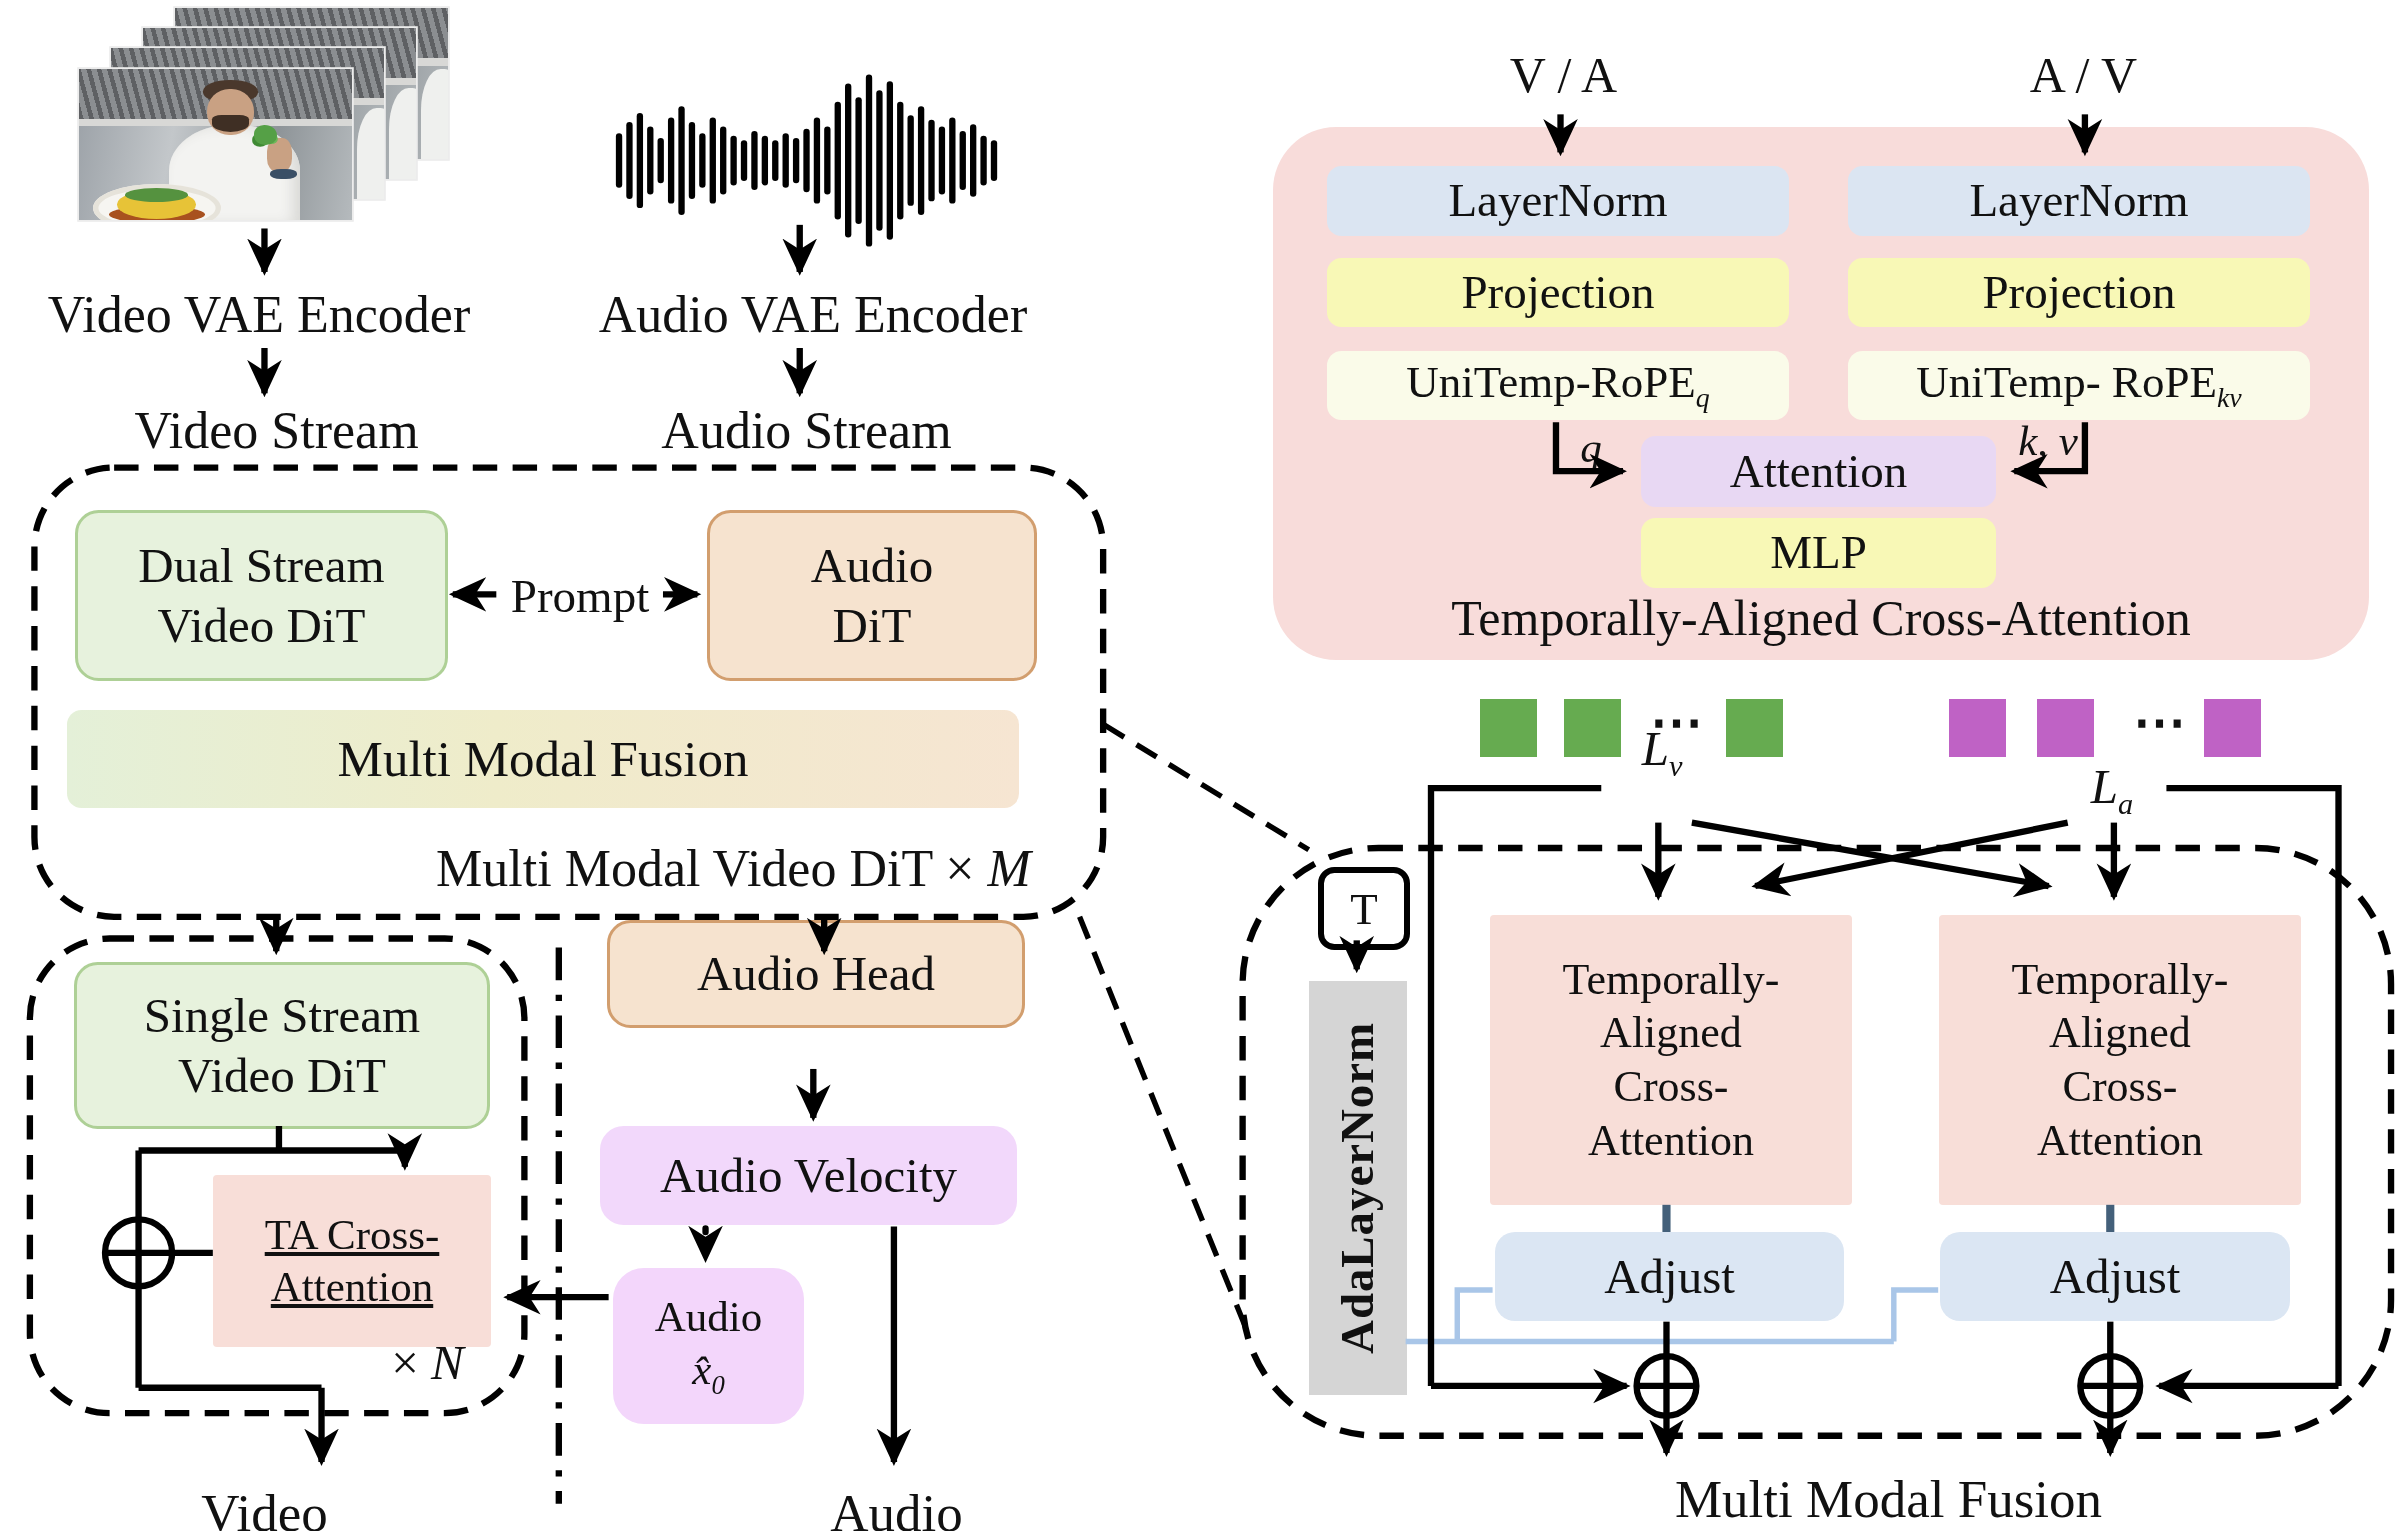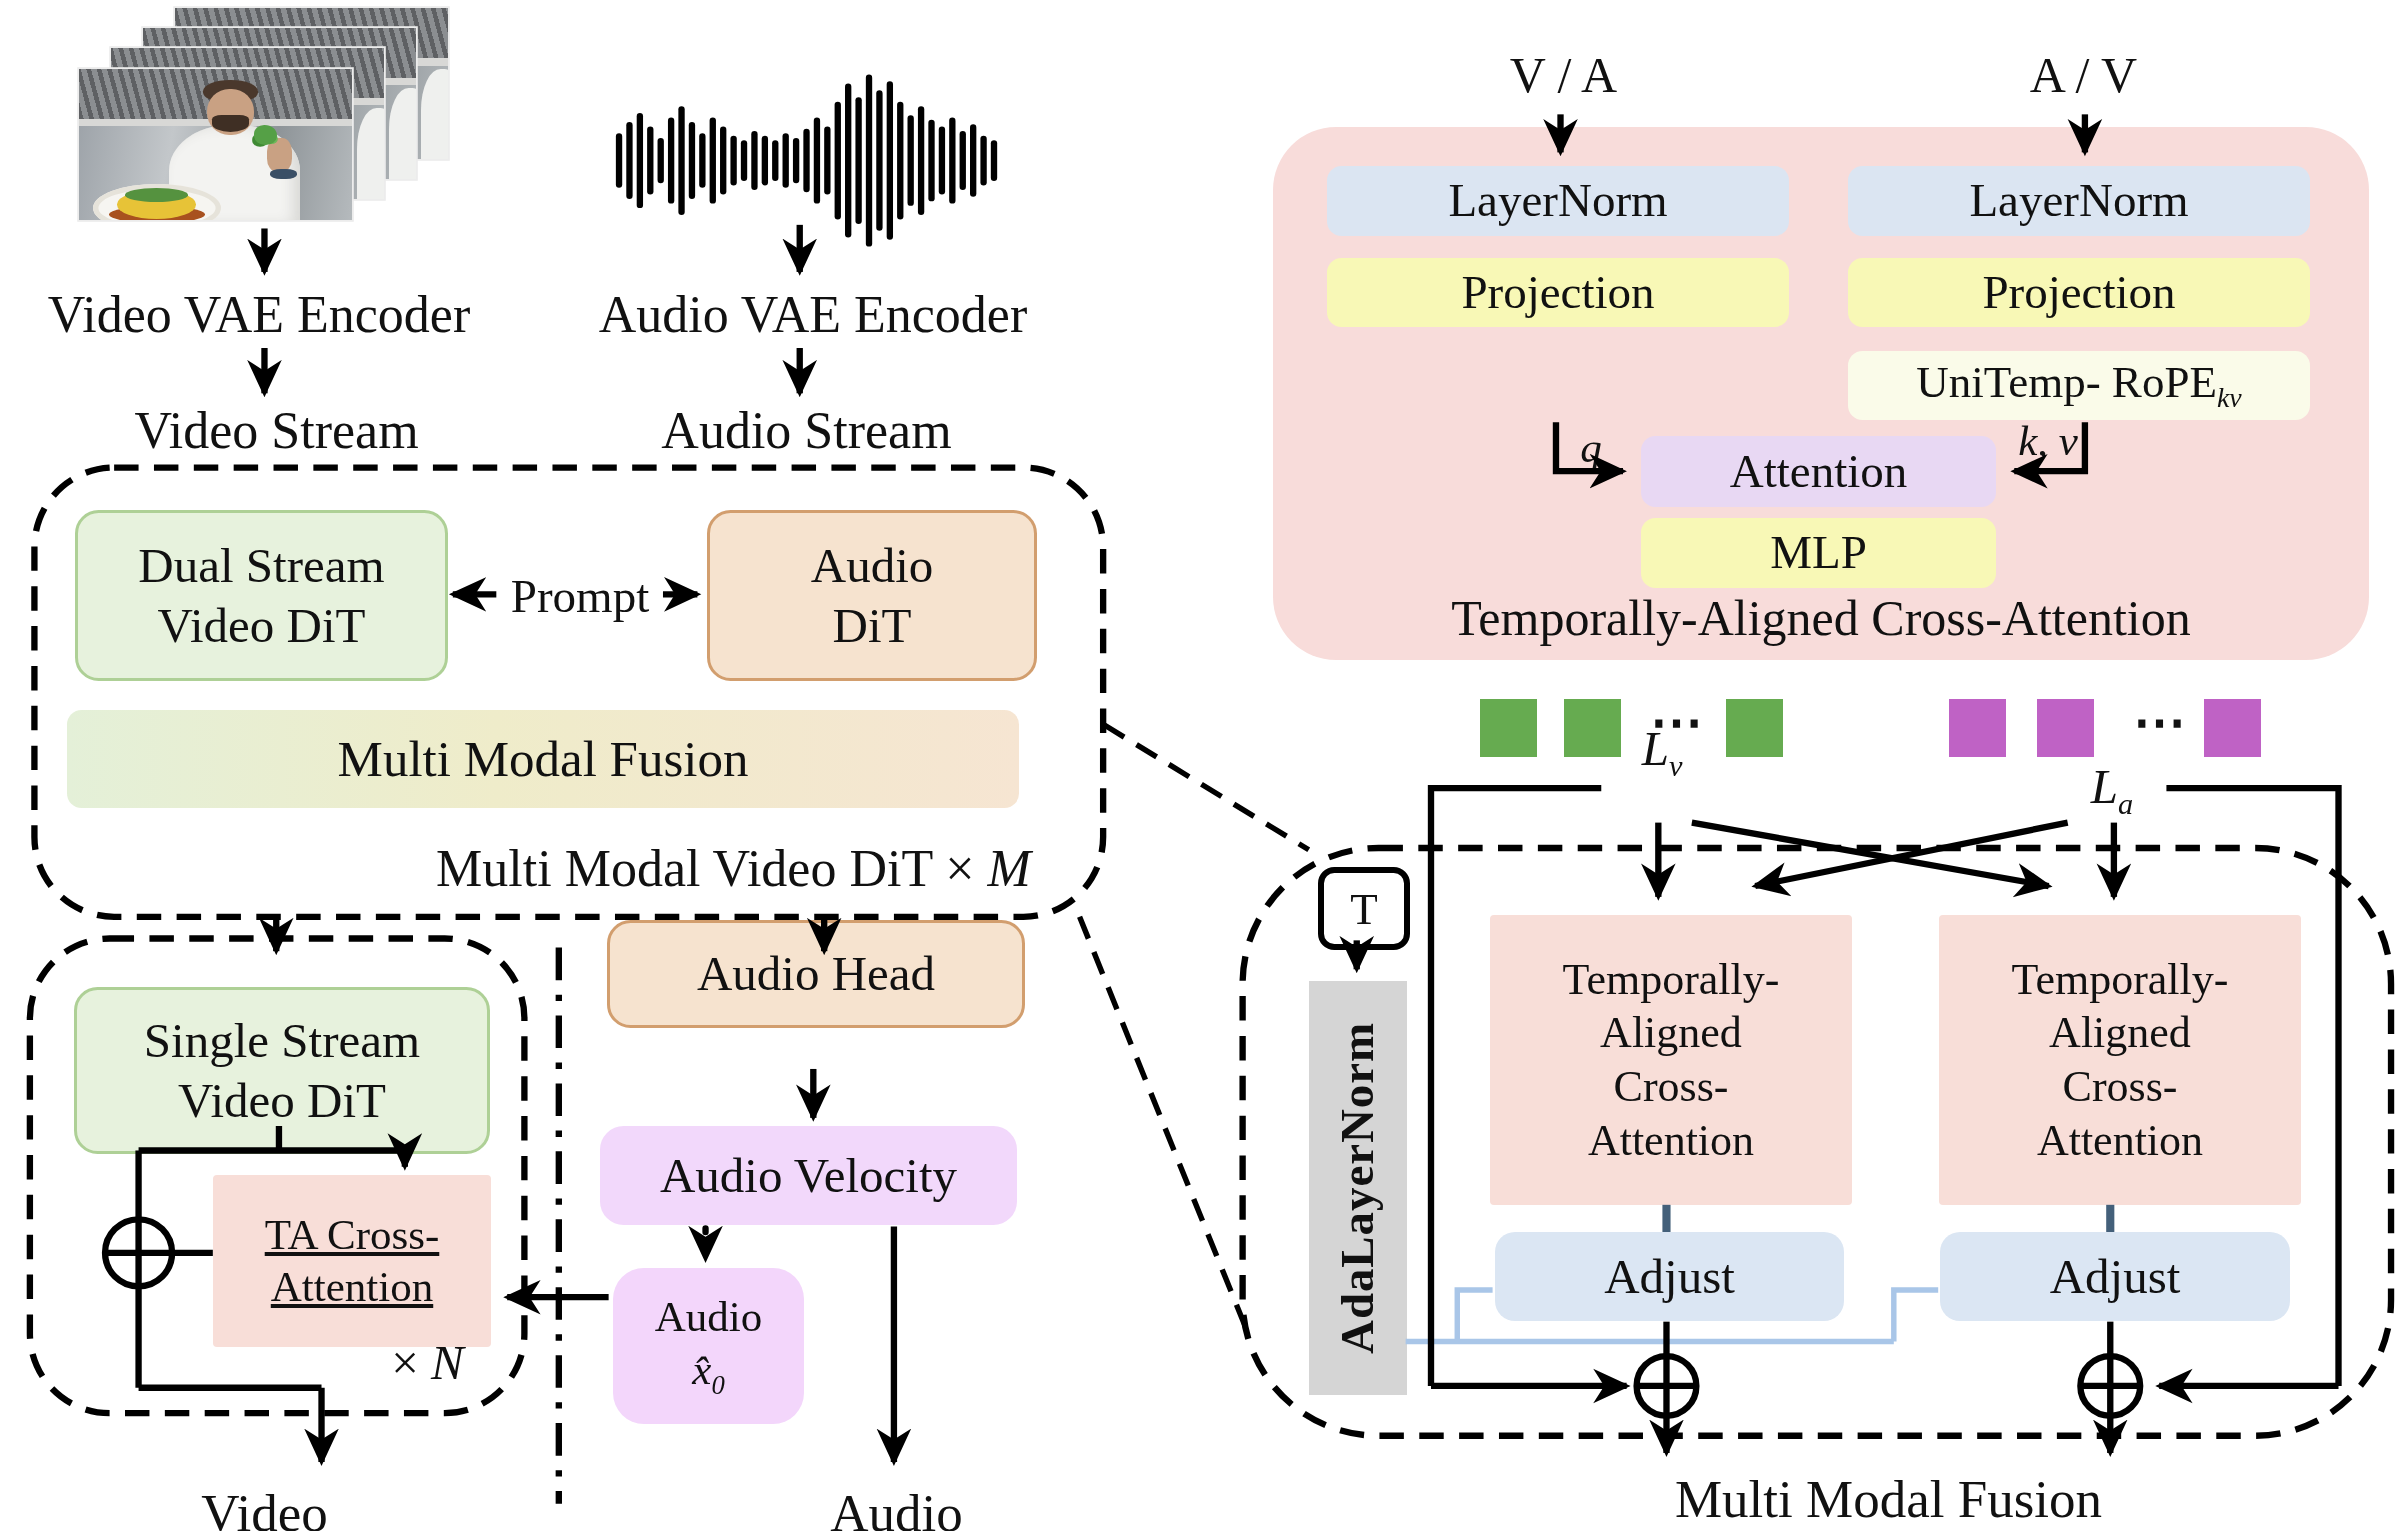--- a/index.html
+++ b/index.html
@@ -160,21 +160,21 @@
     <span>Audio</span>
       <span>DiT</span>
   </div>
   <div class="box fusion-node" style="left:67px;top:710px;width:952px;height:98px;font-size:51px;">
     <span>Multi Modal Fusion</span>
   </div>
   <div class="lbl" style="left:380px;top:841px;width:707px;height:54px;font-size:52px;">
     <span>Multi Modal Video DiT ×</span>&nbsp;<span class="it">M</span>
   </div>
 
-  <div class="box green-node" style="left:74px;top:962px;width:410px;height:161px;font-size:49px;margin-top:25px;">
+  <div class="box green-node" style="left:74px;top:962px;width:410px;height:161px;font-size:49px;">
     <span>Single Stream</span>
       <span>Video DiT</span>
   </div>
   <div class="box pink-node" style="left:213px;top:1175px;width:278px;height:172px;font-size:43px;text-decoration:underline;">
     <span>TA Cross-</span>
       <span>Attention</span>
   </div>
   <div class="lbl" style="left:373px;top:1337px;width:109px;height:51px;font-size:49px;">
     <span>×</span>&nbsp;<span class="it">N</span>
   </div>
@@ -208,20 +208,23 @@
     </div>
   <div class="box blue-node" style="left:1848px;top:166px;width:462px;height:70px;font-size:47px;">
       <span>LayerNorm</span>
     </div>
   <div class="box yellow-node" style="left:1327px;top:258px;width:462px;height:69px;font-size:47px;">
       <span>Projection</span>
     </div>
   <div class="box yellow-node" style="left:1848px;top:258px;width:462px;height:69px;font-size:47px;">
       <span>Projection</span>
     </div>
+  <div class="box ivory-node" style="left:1327px;top:351px;width:462px;height:69px;font-size:45px;">
+    <span><span>UniTemp-RoPE</span><sub>q</sub></span>
+  </div>
   <div class="box ivory-node" style="left:1848px;top:351px;width:462px;height:69px;font-size:45px;">
     <span><span>UniTemp- RoPE</span><sub>kv</sub></span>
   </div>
   <div class="lbl it" style="left:1564px;top:422px;width:54px;height:51px;font-size:43px;">
       <span>q</span>
     </div>
   <div class="lbl it" style="left:1998px;top:415px;width:100px;height:51px;font-size:43px;">
       <span>k, v</span>
     </div>
   <div class="box purple-node" style="left:1641px;top:436px;width:355px;height:71px;font-size:47px;">

